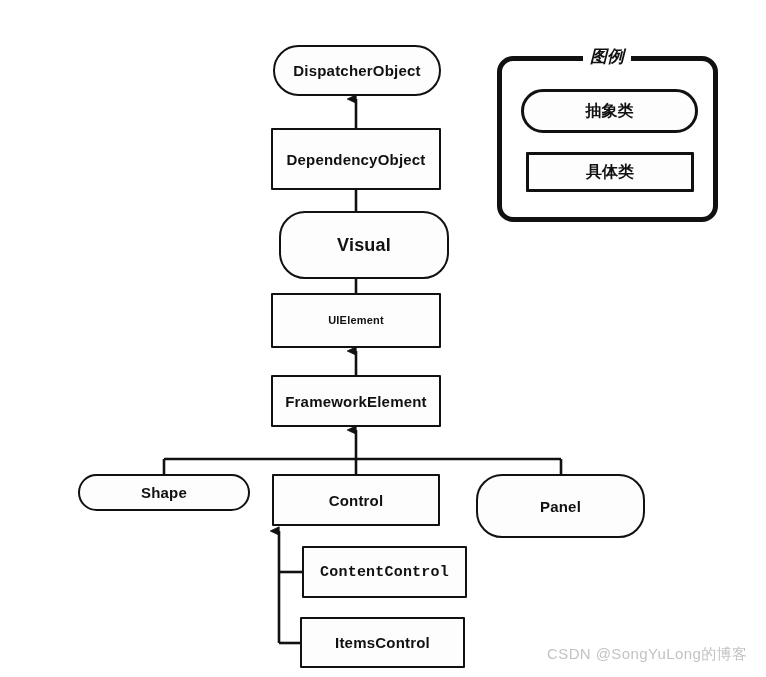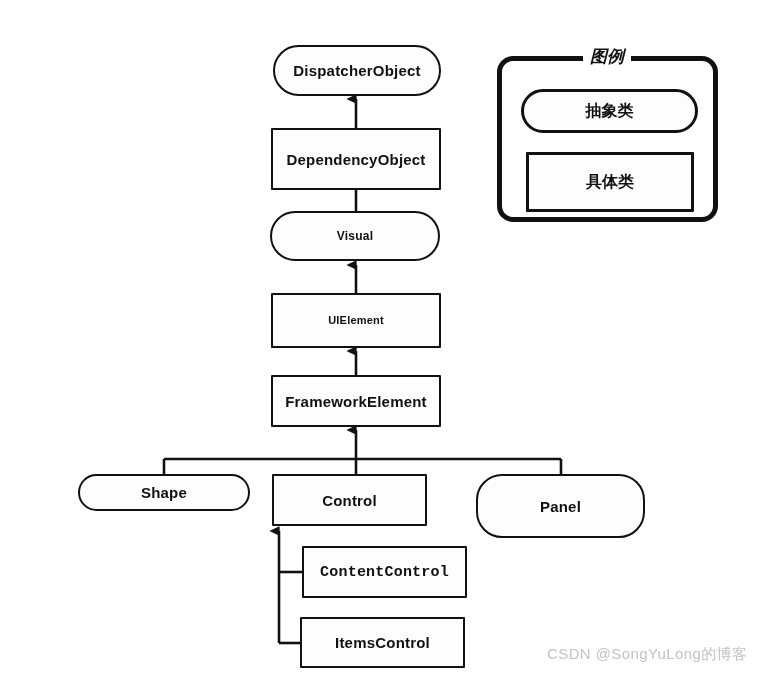--- a/index.html
+++ b/index.html
@@ -137,50 +137,50 @@
       <line x1="279" y1="643" x2="303" y2="643"></line>
     </g>
   </svg>
 
   <div class="node abstract" id="n-dispatcherobject" style="left: 273px; top: 45px; width: 168px; height: 51px; font-size: 15px;">
     <span class="lbl">DispatcherObject</span>
   </div>
   <div class="node concrete" id="n-dependencyobject" style="left: 271px; top: 128px; width: 170px; height: 62px; font-size: 15px;">
     <span class="lbl">DependencyObject</span>
   </div>
-  <div class="node abstract" id="n-visual" style="left: 270px; top: 211px; width: 170px; height: 50px; font-size: 12px;">
+  <div class="node abstract" id="n-visual" style="left: 279px; top: 211px; width: 170px; height: 68px; font-size: 18px;">
     <span class="lbl">Visual</span>
   </div>
   <div class="node concrete" id="n-uielement" style="left: 271px; top: 293px; width: 170px; height: 55px; font-size: 11px;">
     <span class="lbl">UIElement</span>
   </div>
   <div class="node concrete" id="n-frameworkelement" style="left: 271px; top: 375px; width: 170px; height: 52px; font-size: 15px;">
     <span class="lbl">FrameworkElement</span>
   </div>
   <div class="node abstract" id="n-shape" style="left: 78px; top: 474px; width: 172px; height: 37px; font-size: 15px;">
     <span class="lbl">Shape</span>
   </div>
-  <div class="node concrete" id="n-control" style="left: 272px; top: 474px; width: 155px; height: 52px; font-size: 15px;">
+  <div class="node concrete" id="n-control" style="left: 272px; top: 474px; width: 168px; height: 52px; font-size: 15px;">
     <span class="lbl">Control</span>
   </div>
   <div class="node abstract" id="n-panel" style="left: 476px; top: 474px; width: 169px; height: 64px; font-size: 15px;">
     <span class="lbl">Panel</span>
   </div>
   <div class="node concrete" id="n-contentcontrol" style="left: 302px; top: 546px; width: 165px; height: 52px; font-size: 15px; font-family: Liberation Mono, monospace;">
     <span class="lbl">ContentControl</span>
   </div>
   <div class="node concrete" id="n-itemscontrol" style="left: 300px; top: 617px; width: 165px; height: 51px; font-size: 15px;">
     <span class="lbl">ItemsControl</span>
   </div>
 
   <div id="legend" style="left: 497px; top: 56px; width: 221px; height: 166px;"></div>
   <div id="legend-title" style="left: 583px; top: 48px; font-style: italic;">图例</div>
 
   <div class="legend-box abstract" id="lg-abstract" style="left: 521px; top: 89px; width: 177px; height: 44px;">
     <span>抽象类</span>
   </div>
-  <div class="legend-box concrete" id="lg-concrete" style="left: 526px; top: 152px; width: 168px; height: 60px;">
+  <div class="legend-box concrete" id="lg-concrete" style="left: 526px; top: 152px; width: 168px; height: 40px;">
     <span>具体类</span>
   </div>
 
   <div id="watermark" style="left: 512px; top: 645px; color: rgb(195, 195, 195);">CSDN @SongYuLong的博客</div>
 
 </div>
 
 </body></html>

